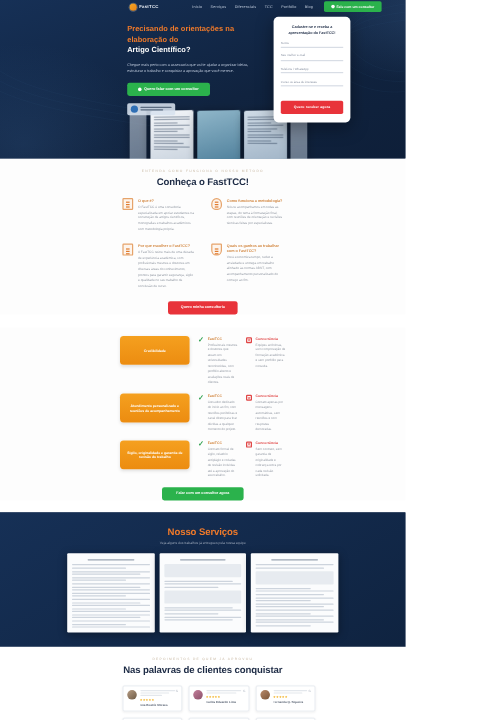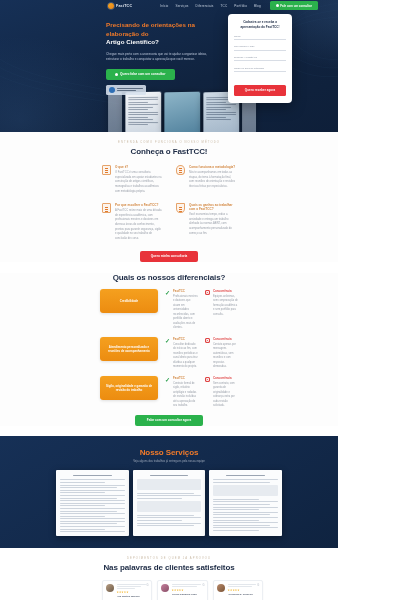--- a/index.html
+++ b/index.html
@@ -423,21 +423,20 @@
           <div class="feat-h">Quais os ganhos ao trabalhar com o FastTCC?</div>
           <div class="feat-p">Você economiza tempo, reduz a ansiedade e entrega um trabalho alinhado às normas ABNT, com acompanhamento personalizado do começo ao fim.</div>
         </div>
       </div>
     </div>
 
     <button class="red-btn">Quero minha consultoria</button>
   </section>
 
   <section class="sec sec-white">
-    <h2 class="sec-title">Quais os nossos diferenciais?</h2>
 
     <div class="diff-wrap" style="padding-top:7px;">
 
       <div class="diff-row">
         <div class="diff-pill">
           <span>Credibilidade</span>
         </div>
         <div class="diff-col">
           <span class="mark ok">✓</span>
           <div>
@@ -558,21 +557,21 @@
         <i></i>
           <i class="q"></i>
           <i></i>
           <i class="s"></i>
       </div>
     </div>
   </section>
 
   <section class="testi">
     <div class="eyebrow" style="padding-top:0;">Depoimentos de quem já aprovou</div>
-    <h2 class="sec-title">Nas palavras de clientes satisfeitos</h2>
+    <h2 class="sec-title">Nas palavras de clientes conquistar</h2>
 
     <div class="testi-grid">
 
       <div class="t-card">
         <span class="t-av a1"></span>
         <div class="t-body">
           <div class="t-line w1"></div>
             <div class="t-line w2"></div>
             <div class="t-line w3"></div>
           <div class="t-stars">★★★★★</div>

